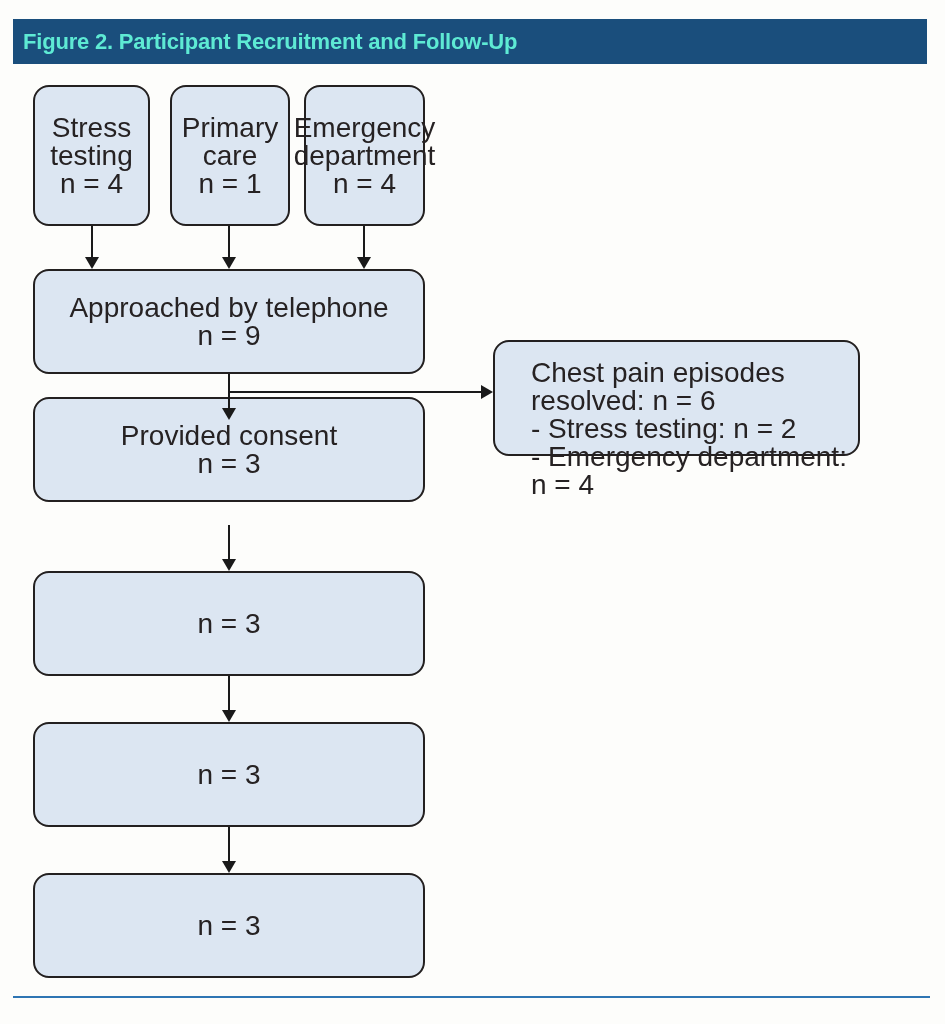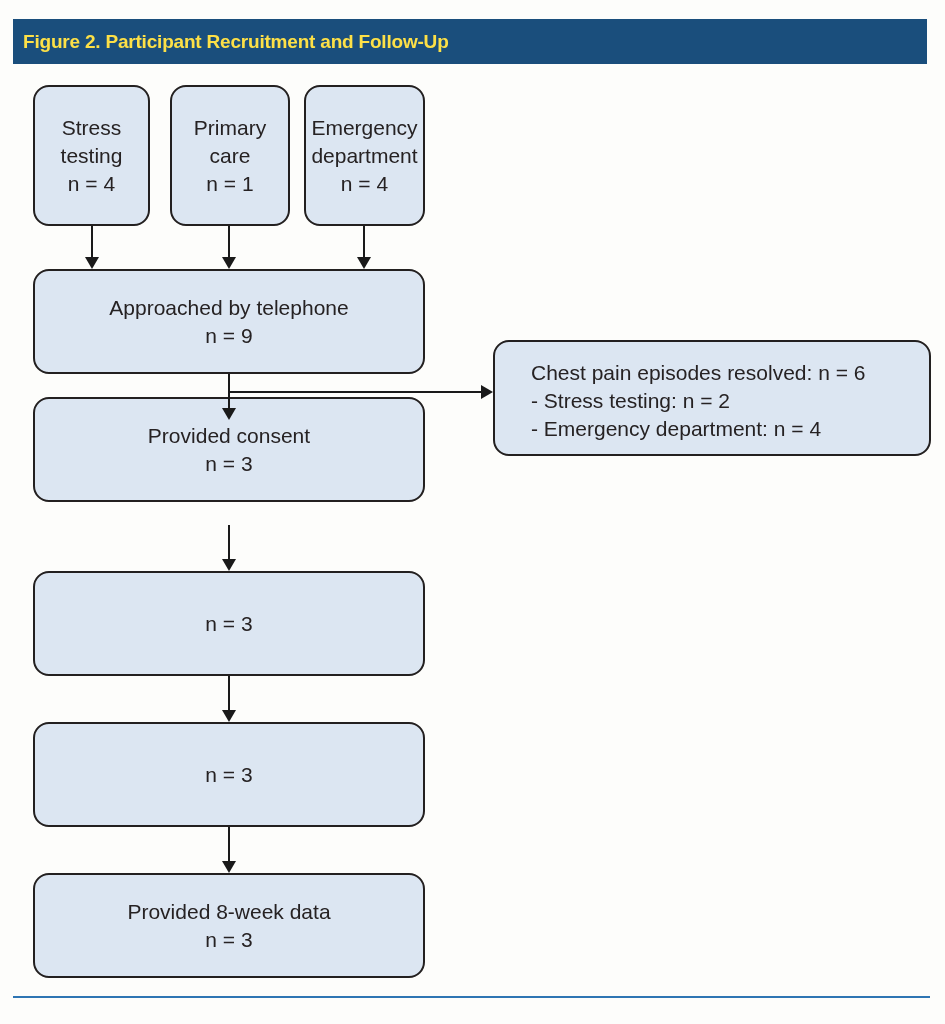--- a/index.html
+++ b/index.html
@@ -26,57 +26,57 @@
   .title-bar {
     position: absolute;
     left: 13px; top: 19px;
     width: 914px; height: 45px;
     background: var(--header-bg);
     display: flex;
     align-items: center;
     padding-left: 10px;
   }
   .title-bar .title-text {
-    color: #fde047;
-    font-size: 19px;
+    color: #5eead4;
+    font-size: 22px;
     font-weight: bold;
     letter-spacing: -0.2px;
     text-align: right;
   }
 
   .node {
     position: absolute;
     background: var(--node-fill);
     border: 2px solid var(--node-border);
     border-radius: 16px;
     display: flex;
     flex-direction: column;
     align-items: center;
     justify-content: center;
     text-align: center;
     color: var(--text-color);
-    font-size: 21px;
+    font-size: 28px;
     line-height: 28px;
     padding: 2px 4px;
   }
 
   .node-src1 { left: 33px;  top: 85px; width: 117px; height: 141px; }
   .node-src2 { left: 170px; top: 85px; width: 120px; height: 141px; }
   .node-src3 { left: 304px; top: 85px; width: 121px; height: 141px; }
 
   .node-main { left: 33px; width: 392px; height: 105px; }
   .node-telephone   { top: 269px; }
   .node-consent     { top: 397px; }
   .node-initiated   { top: 571px; }
   .node-feasibility { top: 722px; }
   .node-week8       { top: 873px; }
 
   .node-side {
     left: 493px; top: 340px;
-    width: 438px; height: 116px;
+    width: 367px; height: 116px;
     align-items: flex-start;
     justify-content: flex-start;
     text-align: left;
     padding: 17px 8px 0 36px;
   }
 
   .varrow {
     position: absolute;
     width: 14px;
     display: flex;
@@ -173,21 +173,20 @@
     <div>Provided consent</div>
     <div>n = 3</div>
   </div>
   <div class="node node-main node-initiated">
     <div>n = 3</div>
   </div>
   <div class="node node-main node-feasibility">
     <div>n = 3</div>
   </div>
   <div class="node node-main node-week8">
-    <div>Provided 8-week data</div>
     <div>n = 3</div>
   </div>
 
   <div class="node node-side">
     <div>Chest pain episodes resolved: n = 6</div>
     <div>- Stress testing: n = 2</div>
     <div>- Emergency department: n = 4</div>
   </div>
 
   <div class="varrow arrow-tel-consent">

